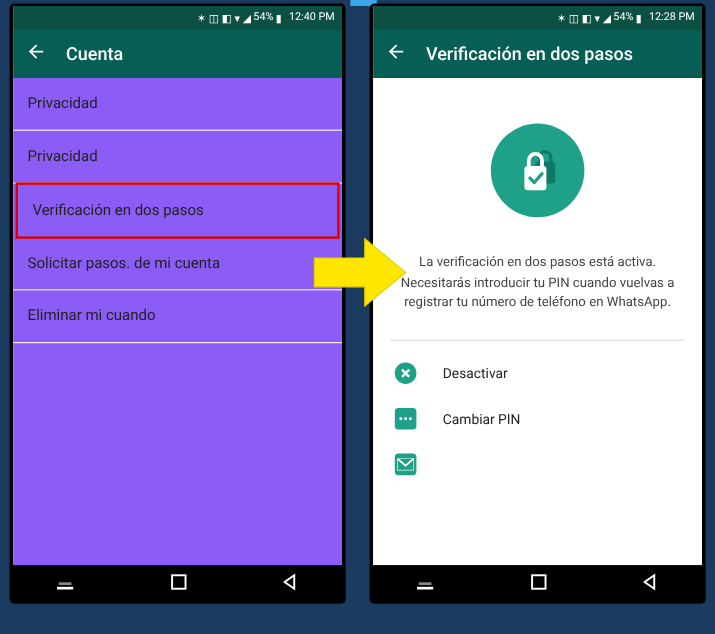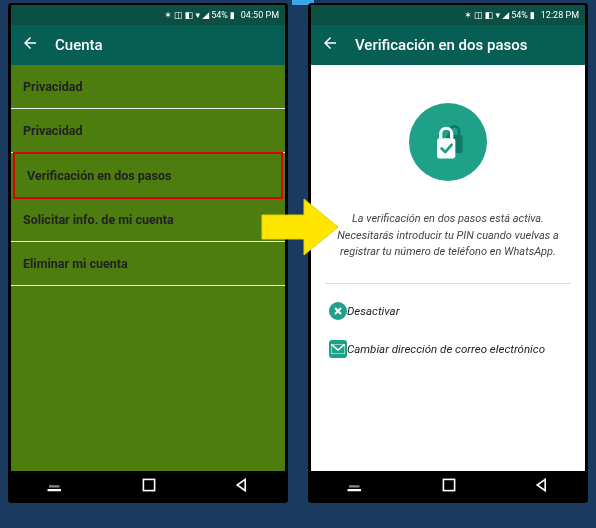--- a/index.html
+++ b/index.html
@@ -48,40 +48,39 @@
     height: 40px;
     background: #075e54;
     color: #fff;
     display: flex;
     align-items: center;
     padding: 0 10px;
     gap: 16px;
   }
   .app-bar .back { font-size: 18px; cursor: pointer; }
   .app-bar .title { font-size: 15px; font-weight: 500; }
-  .menu-list { flex: 1; background: #4d7c0f; font-weight: bold; }
+  .menu-list { flex: 1; background: #8b5cf6; }
   .menu-item {
     padding: 14px 12px;
     font-size: 12.5px;
     color: #222;
     border-bottom: 1px solid #eee;
     cursor: pointer;
   }
   .menu-item.highlighted {
     border: 2px solid #d00;
     margin: -1px 2px;
   }
   .content {
     flex: 1;
     background: #fff;
     display: flex;
     flex-direction: column;
     align-items: center;
     padding: 18px 14px 0;
-    font-style: italic;
   }
   .lock-badge {
     width: 78px;
     height: 78px;
     border-radius: 50%;
     background: #1fa088;
     display: flex;
     align-items: center;
     justify-content: center;
     margin-top: 20px;
@@ -92,21 +91,21 @@
     color: #444;
     text-align: center;
     line-height: 1.5;
     padding: 0 6px;
   }
   .divider { width: 100%; height: 1px; background: #ddd; margin: 22px 0 8px; }
   .action-list { width: 100%; }
   .action-item {
     display: flex;
     align-items: center;
-    gap: 0;
+    gap: 22px;
     padding: 10px 4px;
     cursor: pointer;
   }
   .action-icon {
     width: 18px;
     height: 18px;
     border-radius: 3px;
     display: flex;
     align-items: center;
     justify-content: center;
@@ -146,36 +145,36 @@
 <body>
 
 <div class="tab-accent"></div>
 
 <div class="phone phone-left">
   <div class="screen">
     <div class="status-bar">
       <span>✶ ◫ ◧ ▾ ◢</span>
       <span>54%</span>
       <span>▮</span>
-      <span class="time">04:50 PM</span>
+      <span class="time">12:40 PM</span>
     </div>
     <div class="app-bar">
       <span class="back">
         <svg width="18" height="18" viewBox="0 0 24 24" fill="#fff">
             <path d="M20 11H7.8l5.6-5.6L12 4l-8 8 8 8 1.4-1.4L7.8 13H20z"></path>
           </svg>
       </span>
       <span class="title">Cuenta</span>
     </div>
     <div class="menu-list">
       <div class="menu-item"><span>Privacidad</span></div>
       <div class="menu-item"><span>Privacidad</span></div>
       <div class="menu-item highlighted"><span>Verificación en dos pasos</span></div>
-      <div class="menu-item"><span>Solicitar info. de mi cuenta</span></div>
-      <div class="menu-item"><span>Eliminar mi cuenta</span></div>
+      <div class="menu-item"><span>Solicitar pasos. de mi cuenta</span></div>
+      <div class="menu-item"><span>Eliminar mi cuando</span></div>
     </div>
   </div>
   <div class="nav-bar">
     <span><svg width="18" height="14" viewBox="0 0 24 18">
           <rect x="2" y="13" width="18" height="3" fill="#fff"></rect>
           <rect x="4" y="8" width="14" height="3" fill="#888"></rect>
         </svg></span>
     <span><svg width="16" height="16" viewBox="0 0 20 20">
           <rect x="3" y="3" width="14" height="14" fill="none" stroke="#fff" stroke-width="2"></rect>
         </svg></span>
@@ -222,28 +221,37 @@
       <div class="action-list">
         <div class="action-item">
           <span class="action-icon circle">
             <svg width="10" height="10" viewBox="0 0 10 10">
                 <path d="M2 2 L8 8 M8 2 L2 8" stroke="#fff" stroke-width="2"></path>
               </svg>
           </span>
           <span class="action-label">Desactivar</span>
         </div>
         <div class="action-item">
+          <span class="action-icon square">
+            <svg width="12" height="6" viewBox="0 0 12 6">
+                <circle cx="2" cy="3" r="1.2" fill="#fff"></circle>
+                <circle cx="6" cy="3" r="1.2" fill="#fff"></circle>
+                <circle cx="10" cy="3" r="1.2" fill="#fff"></circle>
+              </svg>
+          </span>
+          <span class="action-label">Cambiar PIN</span>
+        </div>
+        <div class="action-item">
           <span class="action-icon mail">
             <svg width="14" height="10" viewBox="0 0 14 10">
                 <rect x="0" y="0" width="14" height="10" fill="#1fa088"></rect>
                 <path d="M0 0 L7 6 L14 0" fill="none" stroke="#fff" stroke-width="1.5"></path>
                 <rect x="0" y="0" width="14" height="10" fill="none" stroke="#fff" stroke-width="1"></rect>
               </svg>
           </span>
-          <span class="action-label">Cambiar dirección de correo electrónico</span>
         </div>
       </div>
     </div>
   </div>
   <div class="nav-bar">
     <span><svg width="18" height="14" viewBox="0 0 24 18">
           <rect x="2" y="13" width="18" height="3" fill="#fff"></rect>
           <rect x="4" y="8" width="14" height="3" fill="#888"></rect>
         </svg></span>
     <span><svg width="16" height="16" viewBox="0 0 20 20">

